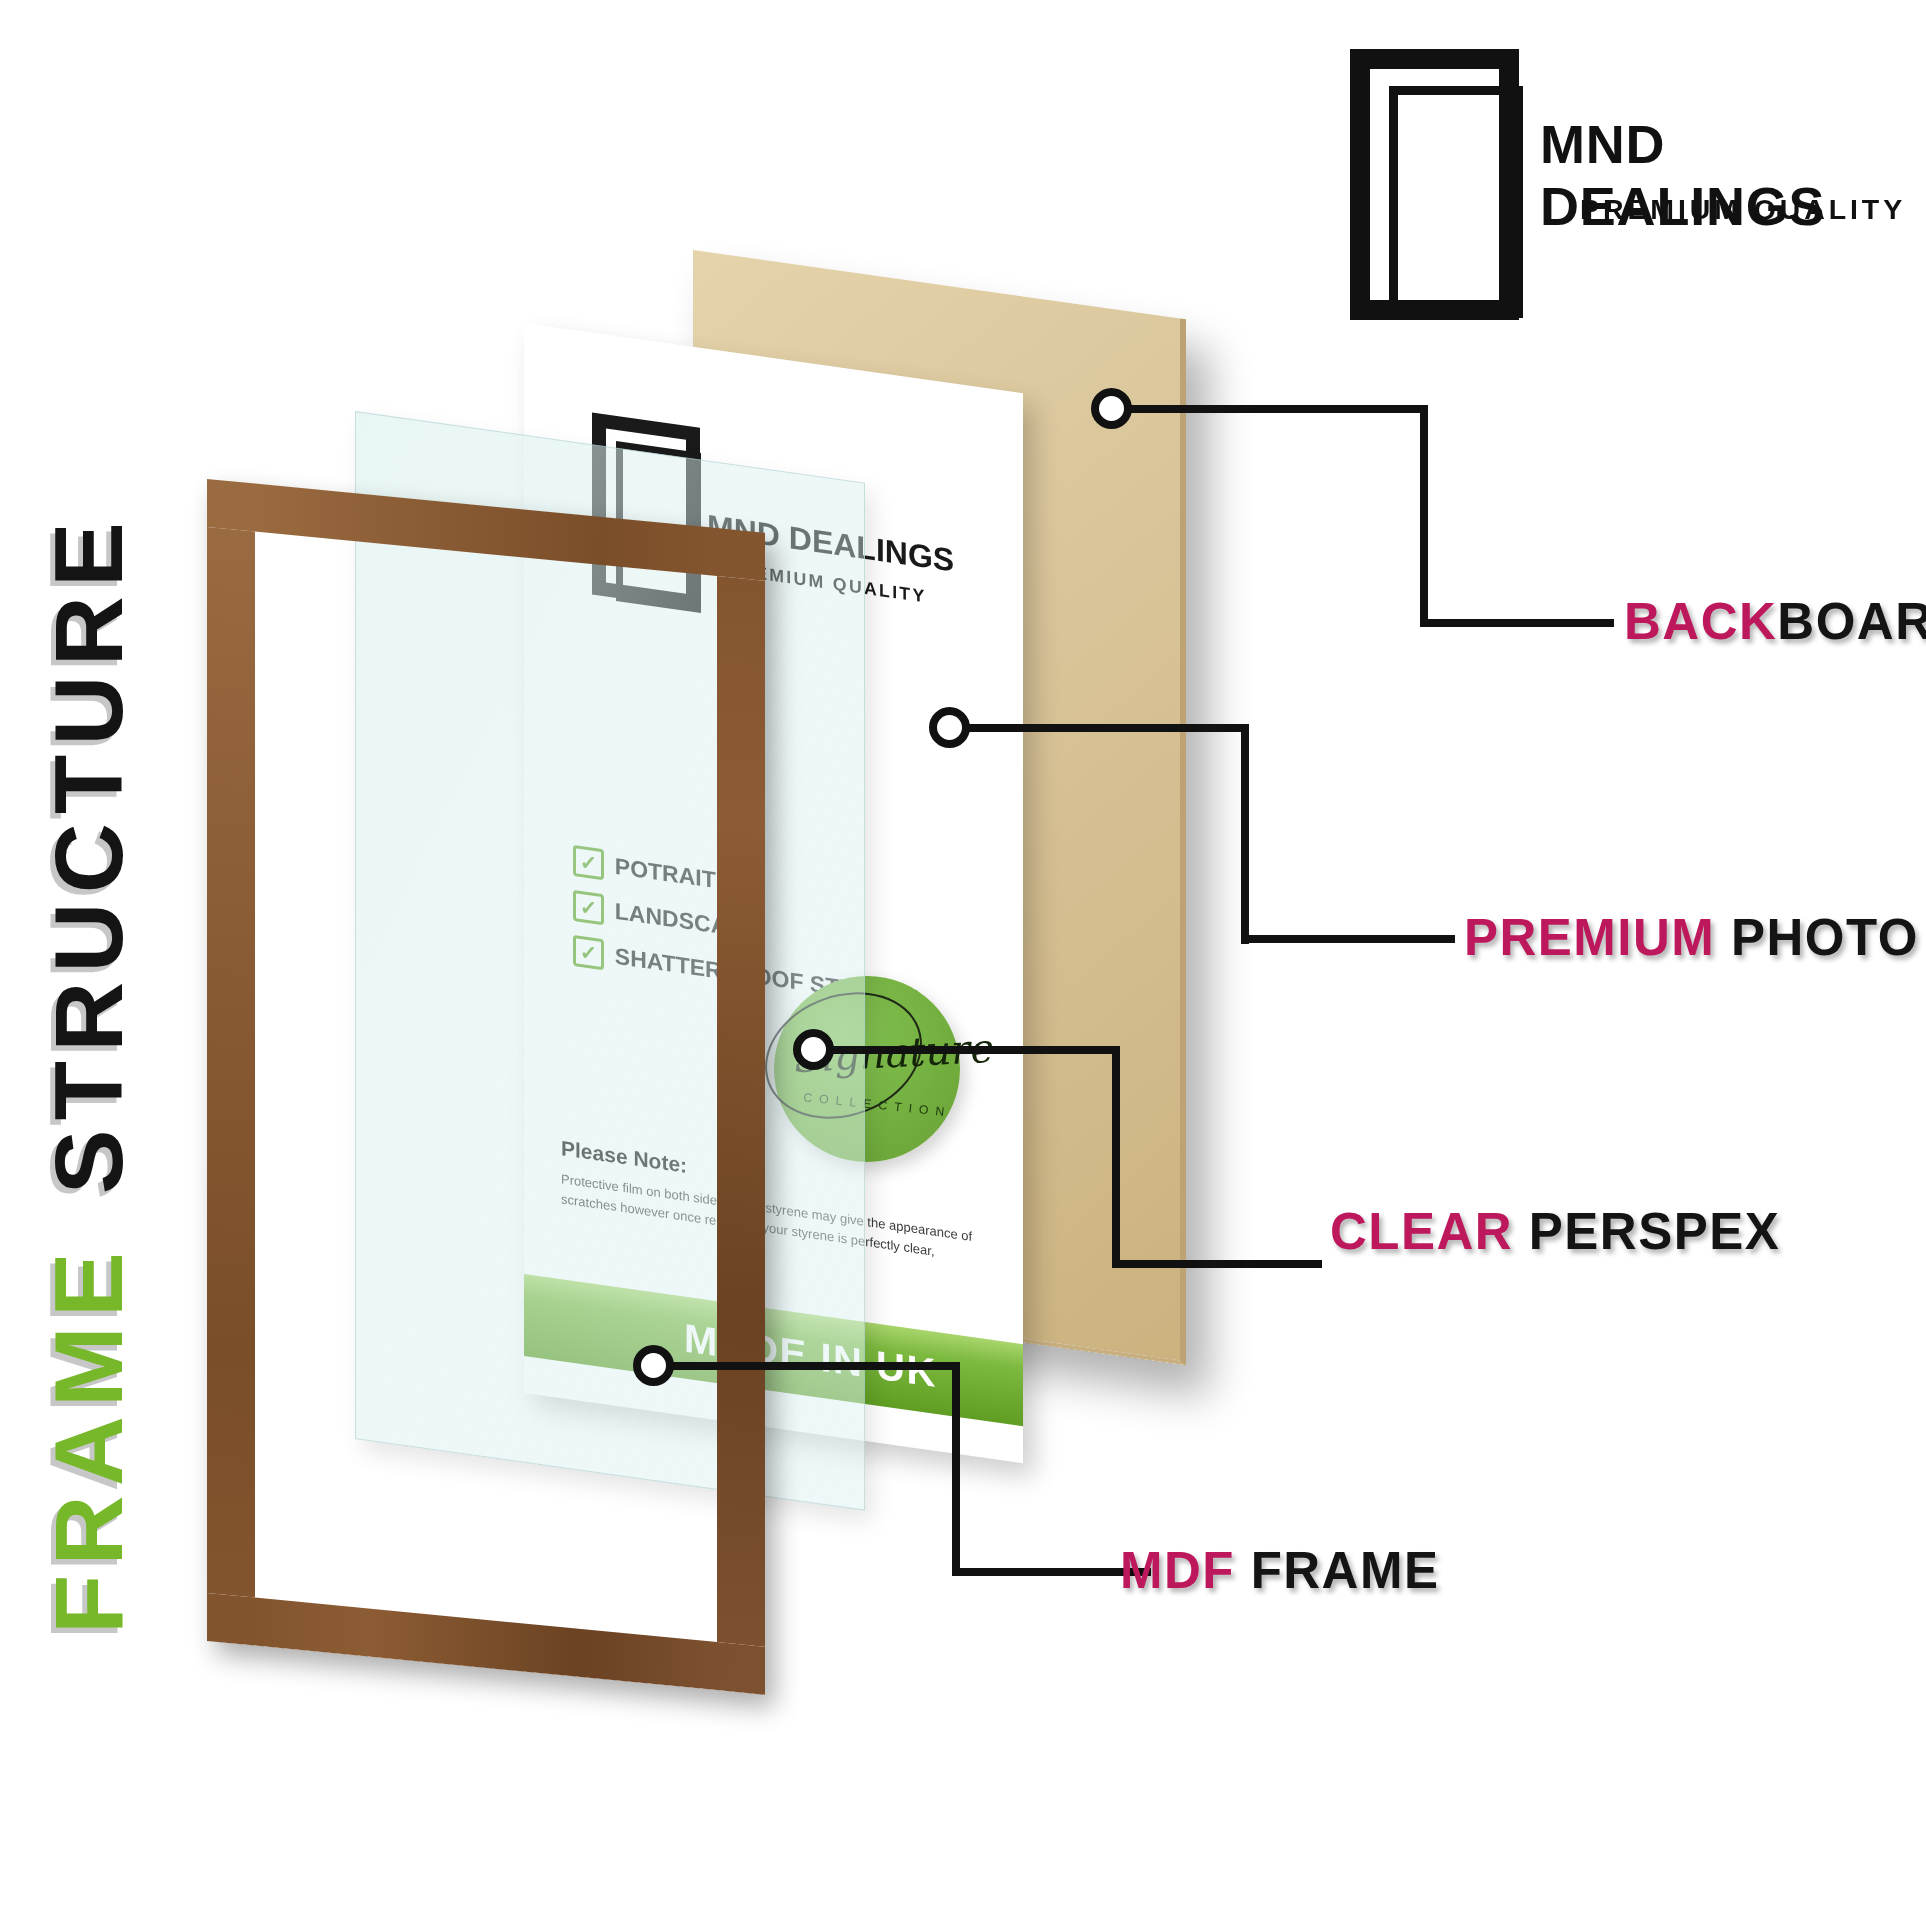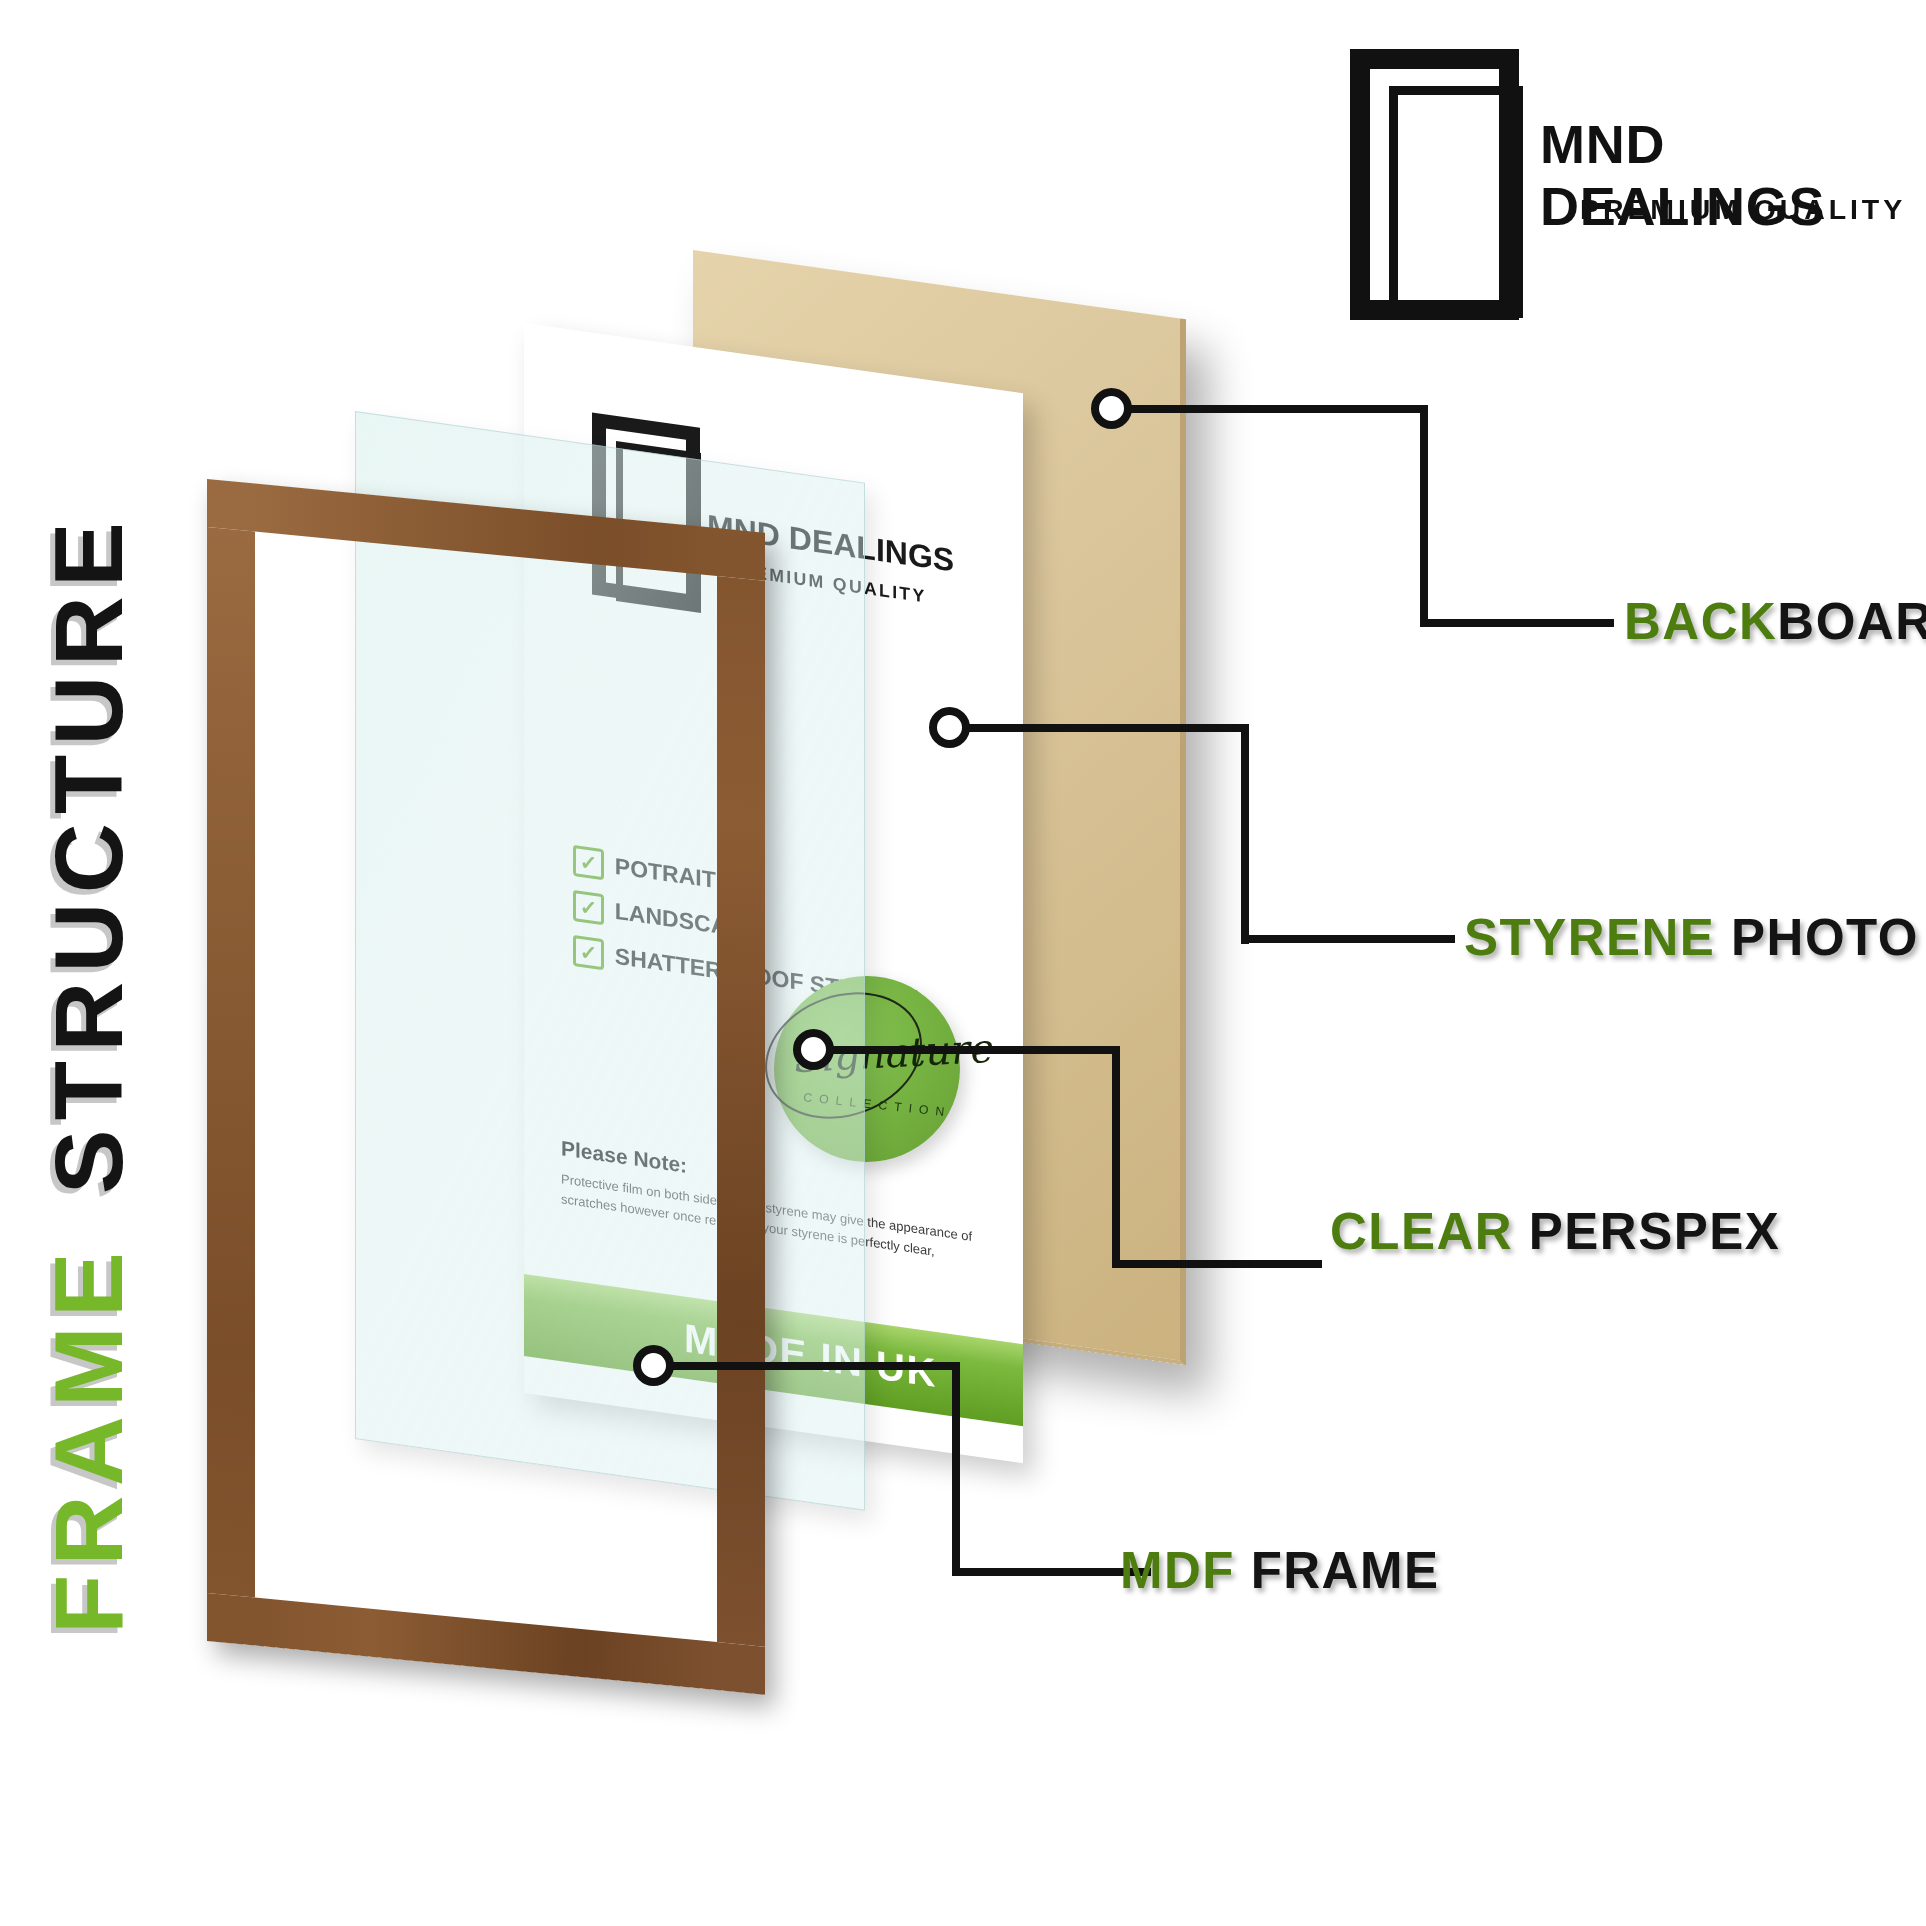--- a/index.html
+++ b/index.html
@@ -109,21 +109,21 @@
   .fr-h1 { left:668px;  top:1362px; width:291px; height:7.7px; }
   .fr-v  { left:952px; top:1362px; width:7.7px;  height:213px; }
   .fr-h2 { left:952px; top:1568px; width:199px; height:7.7px; }
 
   .callout-label { position:absolute; font-size:51px; font-weight:800; letter-spacing:1.5px; white-space:nowrap;
                    text-shadow:3.1px 3.9px 5.4px rgba(0,0,0,0.30); z-index:10; }
   .cl-0 { left:1624px; top:592px; }
   .cl-1 { left:1464px; top:908px; }
   .cl-2 { left:1330px; top:1202px; }
   .cl-3 { left:1120px; top:1541px; }
-  .lg { color:#4d7c0f; }
+  .lg { color:#be185d; }
   .lk { color:#141414; }
 </style>
 </head>
 <body>
 
 <div class="canvas">
 
   <div class="title-wrap">
     <span class="title-frame">FRAME</span>
     <span class="title-structure">STRUCTURE</span>
@@ -194,21 +194,21 @@
   <div class="line pp-h2"></div>
 
   <div class="line fr-h1"></div>
   <div class="line fr-v"></div>
   <div class="line fr-h2"></div>
 
   <div class="callout-label cl-0">
     <span class="lg">BACK</span><span class="lk">BOARD</span>
   </div>
   <div class="callout-label cl-1">
-    <span class="lg">STYRENE</span><span class="lk">&nbsp;PHOTO</span>
+    <span class="lg">PREMIUM</span><span class="lk">&nbsp;PHOTO</span>
   </div>
   <div class="callout-label cl-2">
     <span class="lg">CLEAR</span><span class="lk">&nbsp;PERSPEX</span>
   </div>
   <div class="callout-label cl-3">
     <span class="lg">MDF</span><span class="lk">&nbsp;FRAME</span>
   </div>
 
 </div>
 

